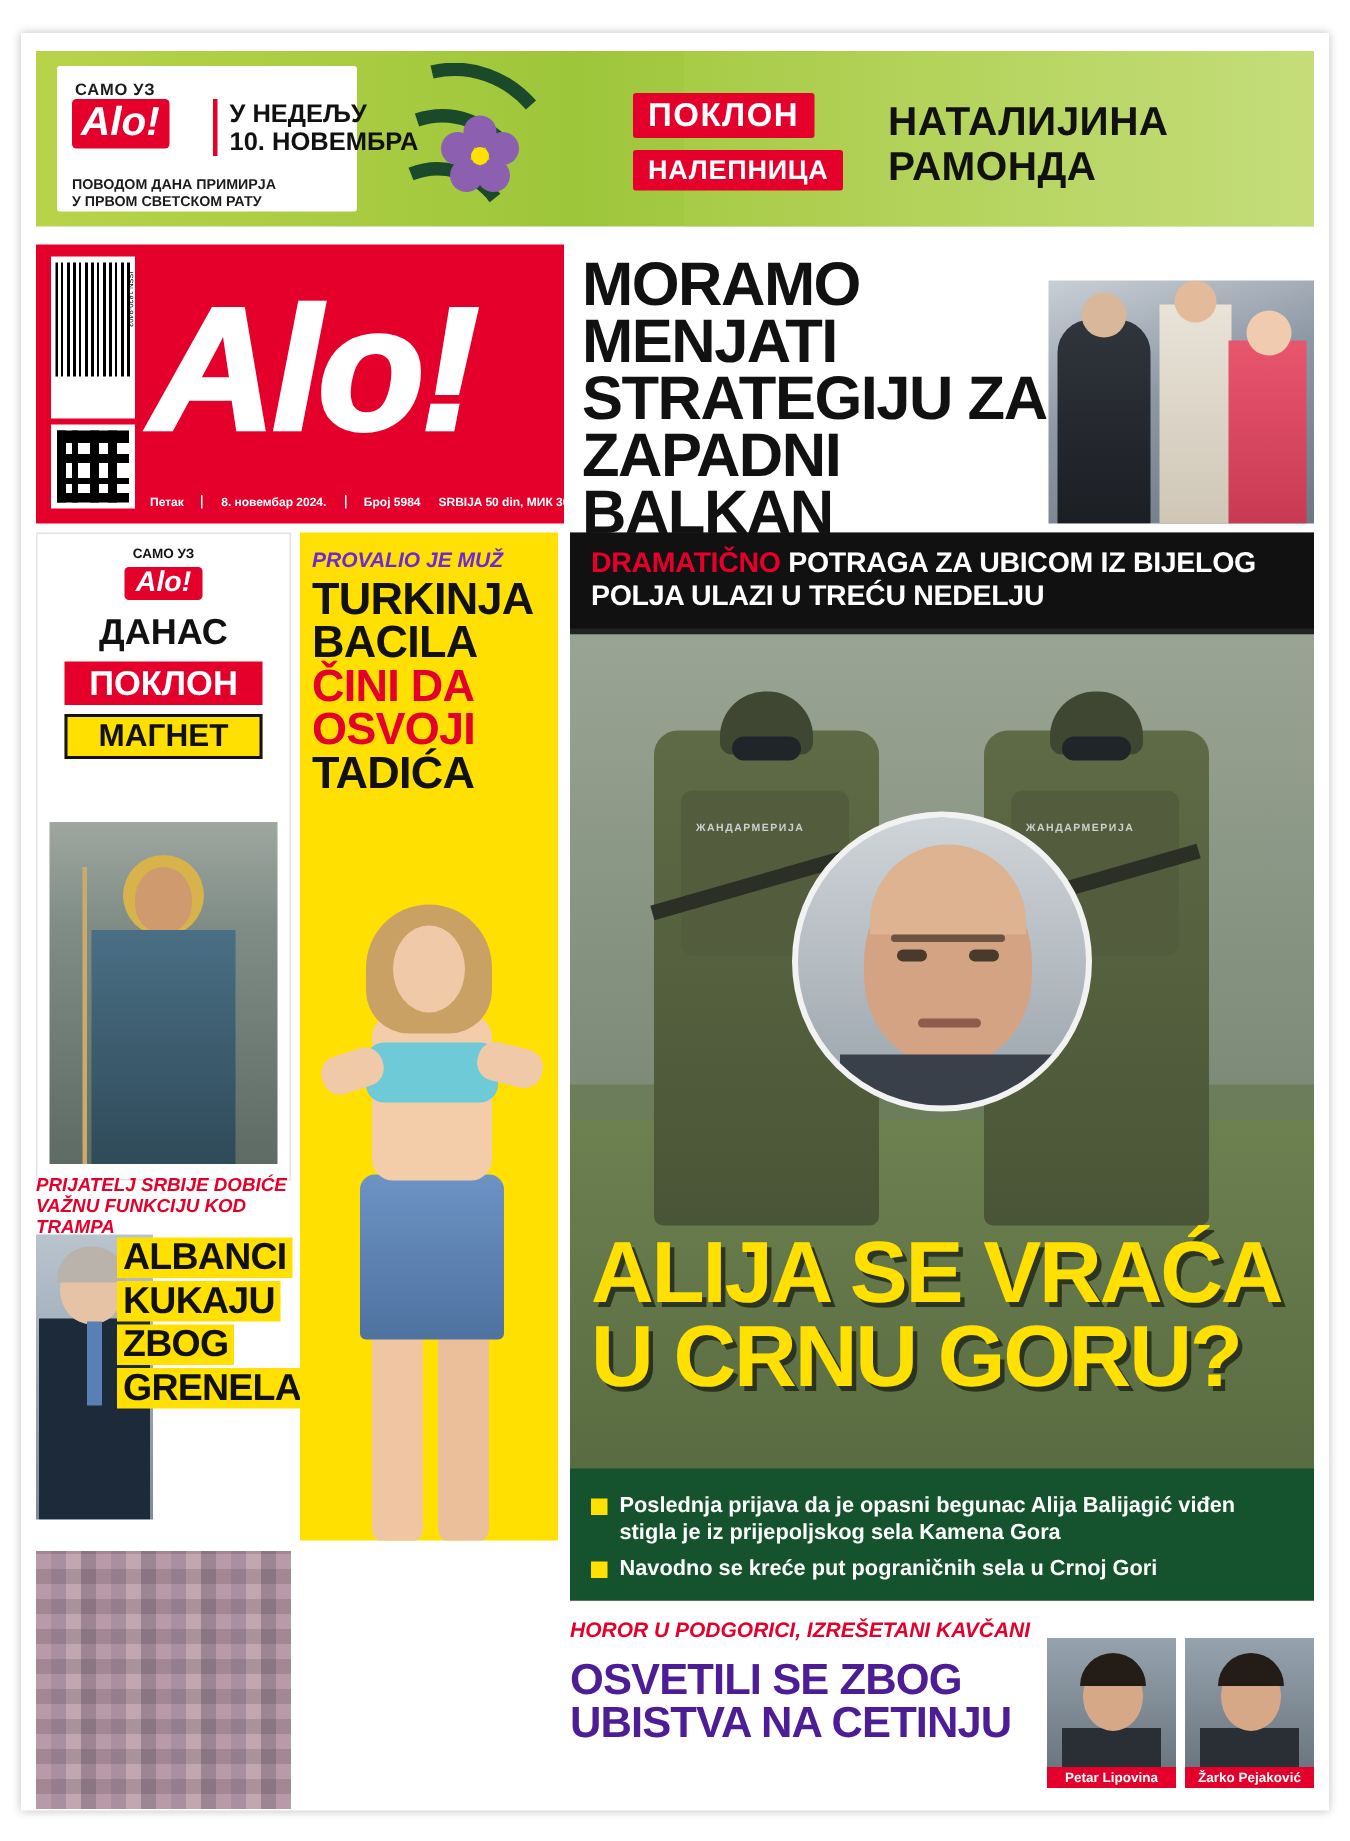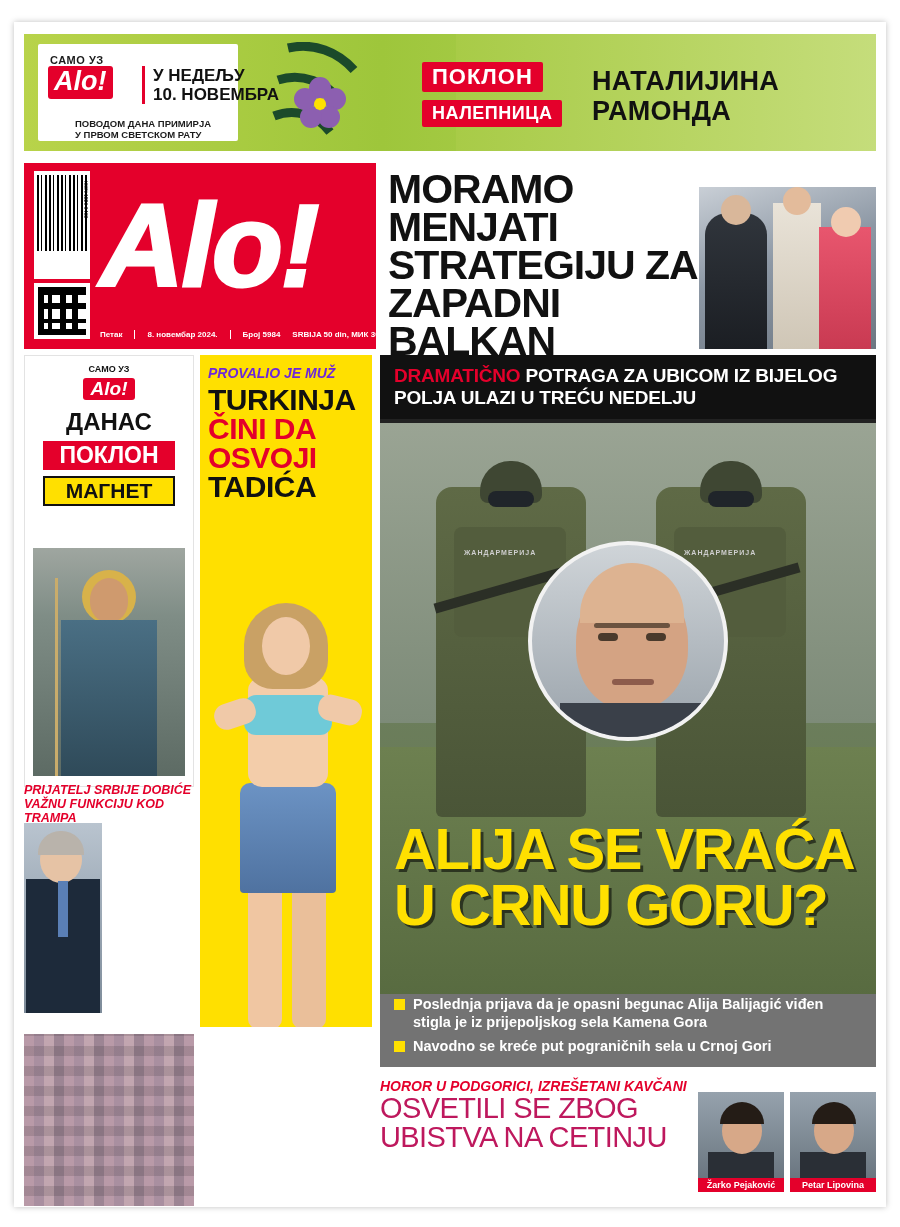--- a/index.html
+++ b/index.html
@@ -44,21 +44,21 @@
     position:absolute; left:24px; top:32px; background:#e4002b; color:#fff;
     font-size:27px; font-weight:bold; font-style:italic; padding:0 7px 2px 6px;
     line-height:31px; border-radius:3px;
   }
   .promo-ned {
     position:absolute; left:118px; top:32px; color:#111; font-weight:bold;
     font-size:17px; line-height:19px; border-left:3px solid #e4002b; padding-left:8px;
   }
   .promo-sub {
     position:absolute; left:24px; top:84px; font-size:9.5px; font-weight:bold;
-    color:#1b1b1b; line-height:11px;margin-left:27px;
+    color:#1b1b1b; line-height:11px;
   }
   .promo-flower {
     position:absolute; left:244px; top:8px; width:110px; height:104px;
   }
   .promo-gift {
     position:absolute; left:398px; top:28px; width:160px;
   }
   .promo-gift .g1 {
     background:#e4002b; color:#fff; font-weight:bold; font-size:22px;
     letter-spacing:1px; padding:2px 10px; display:inline-block; border-radius:2px;
@@ -290,35 +290,35 @@
     background:#3a4049; }
 
   .ms-head {
     position:absolute; left:0; top:466px; width:100%; z-index:5; padding-left:14px;
   }
   .ms-head .l1, .ms-head .l2 {
     color:#ffe000; font-weight:bold; font-size:58px; line-height:56px;
     letter-spacing:-1.5px; text-shadow: 3px 3px 0 rgba(0,0,0,.55);
   }
   .ms-bullets {
-    position:absolute; left:0; bottom:0; width:100%; background:#737373; z-index:6;
-    padding:1px 14px 12px 14px;
+    position:absolute; left:0; bottom:0; width:100%; background:#14532d; z-index:6;
+    padding:16px 14px 12px 14px;
   }
   .ms-bullets .row { display:flex; gap:8px; color:#fff; font-weight:bold;
     font-size:14.5px; line-height:18px; margin-bottom:6px; }
   .ms-bullets .row:last-child { margin-bottom:0; }
   .ms-bullets .sq { flex:0 0 auto; width:11px; height:11px; background:#ffe000; margin-top:4px; }
 
   
   .bottom {
     position:absolute; left:366px; top:1056px; width:496px; height:128px;
   }
   .bt-kicker { color:#e4002b; font-weight:bold; font-style:italic; font-size:14px; }
-  .bt-head { margin-top:0; font-weight:normal; font-size:29px; line-height:29px;
-    color:#be185d; letter-spacing:-.6px; width:310px; }
+  .bt-head { margin-top:12px; font-weight:bold; font-size:29px; line-height:29px;
+    color:#4c1d95; letter-spacing:-.6px; width:310px; }
   .bt-photos { position:absolute; right:0; top:14px; display:flex; gap:6px; }
   .bt-photo { width:86px; height:100px; position:relative; overflow:hidden;
     background:linear-gradient(180deg,#96a2ad,#646f79); }
   .bt-photo .head { position:absolute; left:24px; top:16px; width:40px; height:46px;
     border-radius:50%; background:#d7a888; }
   .bt-photo .hair { position:absolute; left:22px; top:10px; width:44px; height:22px;
     border-radius:22px 22px 0 0; background:#241c16; }
   .bt-photo .body { position:absolute; left:10px; top:60px; width:66px; height:40px;
     background:#2a2f36; }
   .bt-photo .cap {
@@ -407,28 +407,35 @@
   </div>
 
   <div class="grenell">
     <div class="gr-kicker">PRIJATELJ SRBIJE DOBIĆE VAŽNU FUNKCIJU KOD TRAMPA</div>
     <div class="gr-photo">
       <div class="suit"></div>
         <div class="head"></div>
         <div class="hair"></div>
         <div class="tie"></div>
     </div>
+    <div class="gr-words">
+      <div>ALBANCI</div><br>
+      <div>KUKAJU</div><br>
+      <div>ZBOG</div><br>
+      <div>GRENELA</div>
+    </div>
   </div>
 
   <div class="pixel-box"></div>
 
   <div class="turk">
     <div class="turk-kicker">PROVALIO JE MUŽ</div>
     <div class="turk-head">
       <div>TURKINJA</div>
+      <div>BACILA</div>
       <div class="red">ČINI DA</div>
       <div class="red">OSVOJI</div>
       <div>TADIĆA</div>
     </div>
     <div class="turk-photo">
       <div class="legL"></div>
         <div class="legR"></div>
       <div class="shorts"></div>
         <div class="torso"></div>
         <div class="top"></div>
@@ -493,24 +500,24 @@
   </div>
 
   <div class="bottom">
     <div class="bt-kicker">HOROR U PODGORICI, IZREŠETANI KAVČANI</div>
     <div class="bt-head">OSVETILI SE ZBOG UBISTVA NA CETINJU</div>
     <div class="bt-photos">
       <div class="bt-photo">
         <div class="body"></div>
           <div class="head"></div>
           <div class="hair"></div>
-        <div class="cap">Žarko Pejaković</div>
+        <div class="cap">Petar Lipovina</div>
       </div>
       <div class="bt-photo">
         <div class="body"></div>
           <div class="head"></div>
           <div class="hair"></div>
-        <div class="cap">Petar Lipovina</div>
+        <div class="cap">Žarko Pejaković</div>
       </div>
     </div>
   </div>
 
 </div>
 
 </body></html>

